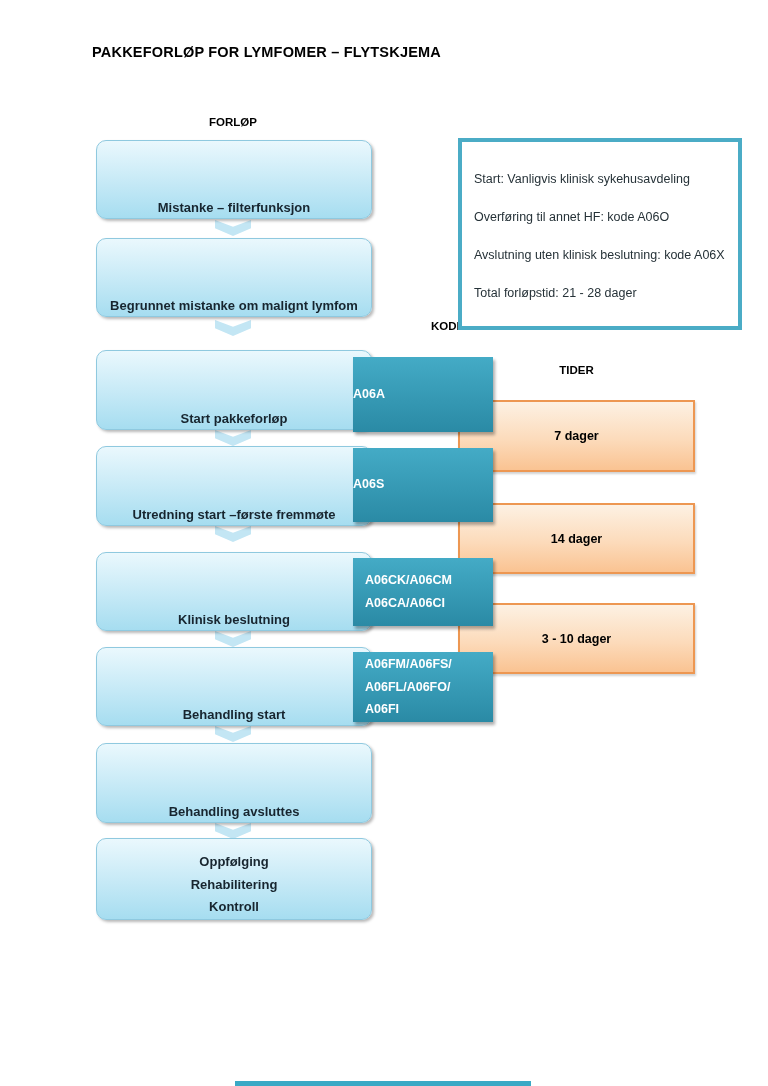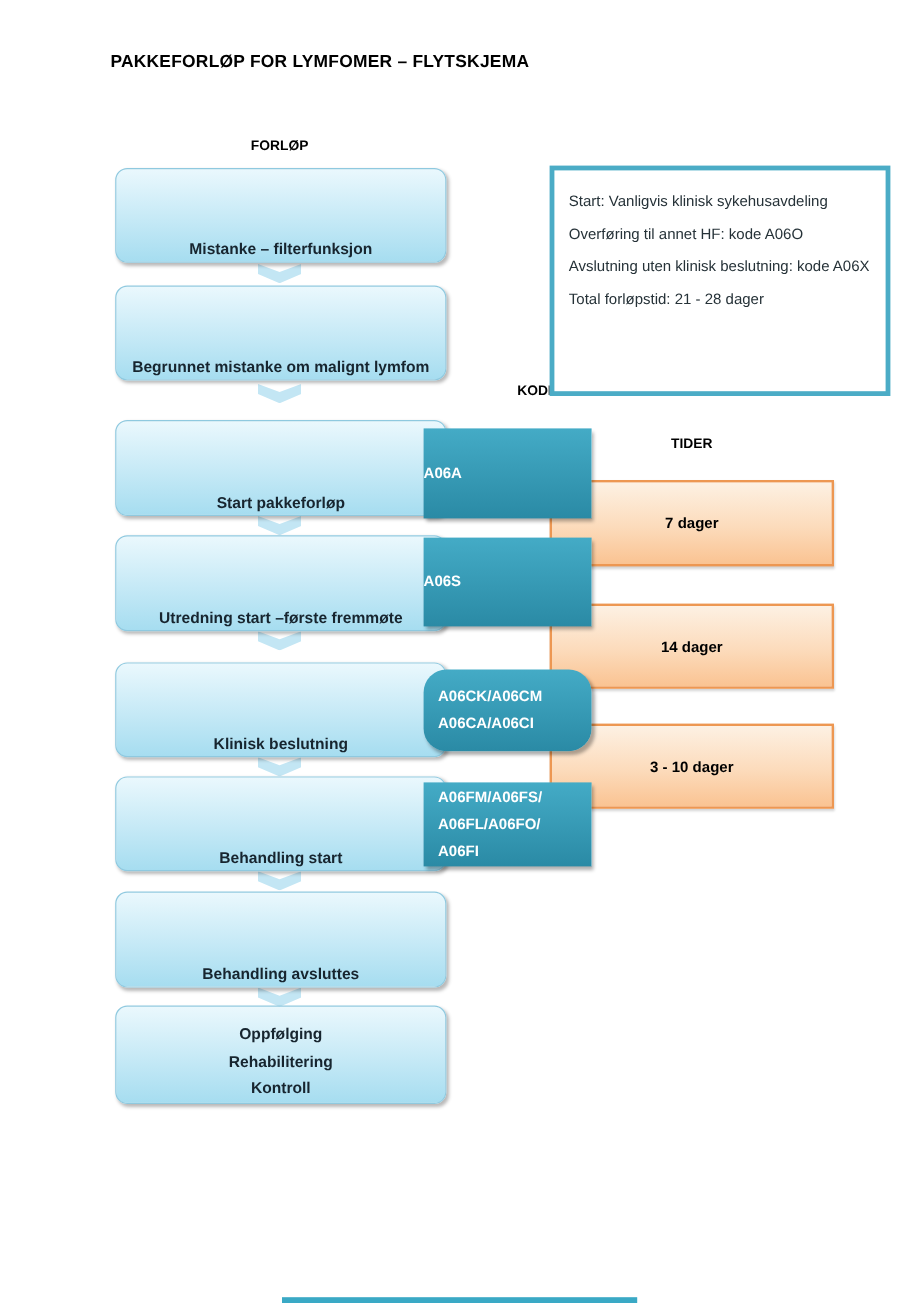--- a/index.html
+++ b/index.html
@@ -42,21 +42,21 @@
     box-shadow:1px 2px 2px rgba(0,0,0,0.18);
     display:flex;align-items:center;justify-content:center;
     font-size:12.5px;font-weight:bold;color:#000;
   }
 
   .info-box{
     position:absolute;left:458px;top:138px;width:284px;height:192px;box-sizing:border-box;
     border:4px solid #4BACC6;background:#fff;
     padding:8px 12px;font-size:12.5px;color:#263238;line-height:1.45;
   }
-  .info-box p{margin:9px 0 0 0;}
+  .info-box p{margin:20px 0 0 0;}
 
   .note-box{
     position:absolute;left:67px;top:987px;width:293px;height:66px;box-sizing:border-box;
     border:3px solid #000;background:#fff;box-shadow:2px 2px 0 #888;
     padding:7px 10px;font-size:11.5px;color:#000;line-height:1.6;
   }
 
   .bottom-bar{position:absolute;left:235px;top:1081px;width:296px;height:5px;background:#3AA9C5;}
 </style>
 </head>
@@ -104,21 +104,21 @@
   <div class="chevron" style="top:631px;"></div>
   <div class="chevron" style="top:726px;"></div>
   <div class="chevron" style="top:823px;"></div>
 
   <div class="code-box center" style="top:357px;height:75px;">
     <div>A06A</div>
   </div>
   <div class="code-box center" style="top:448px;height:74px;">
     <div>A06S</div>
   </div>
-  <div class="code-box left" style="top:558px;height:68px;border-radius:19px;">
+  <div class="code-box left" style="top:558px;height:68px;">
     <div>A06CK/A06CM</div>
     <div>A06CA/A06CI</div>
   </div>
   <div class="code-box left" style="top:652px;height:70px;line-height:1.8;">
     <div>A06FM/A06FS/</div>
     <div>A06FL/A06FO/</div>
     <div>A06FI</div>
   </div>
 
   <div class="time-box" style="top:400px;height:72px;">

